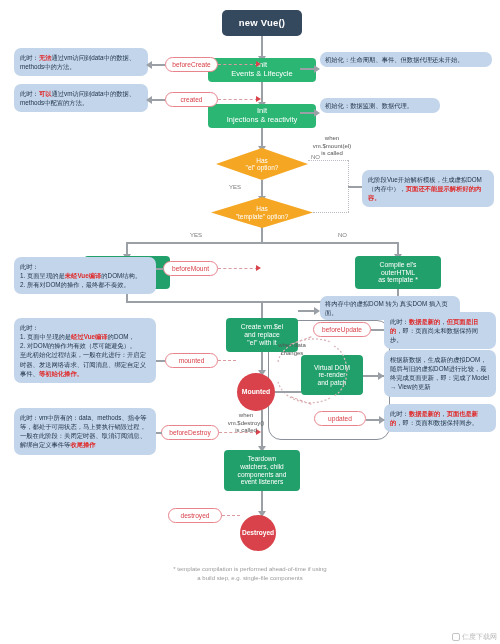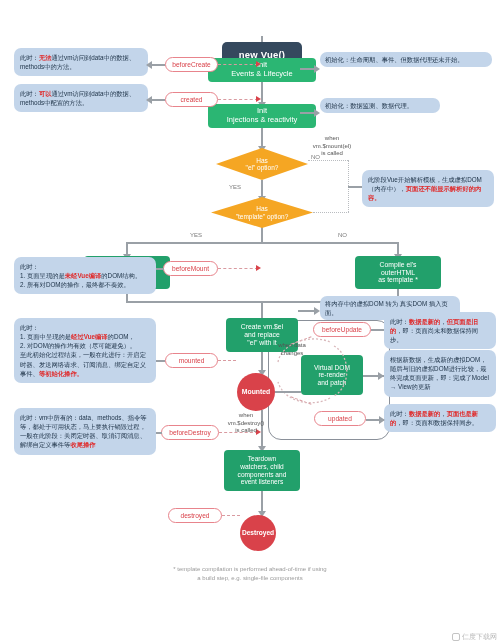--- a/index.html
+++ b/index.html
@@ -9,21 +9,21 @@
     background:#ffffff;
     position:relative;
     overflow:hidden;
   }
   #stage { position:absolute; left:0; top:0; width:500px; height:644px; }
 
   
   .node { position:absolute; display:flex; align-items:center; justify-content:center;
           text-align:center; color:#fff; line-height:1.15; }
 
-  .n-dark  { background:#35495e; border-radius:5px; font-weight:bold; letter-spacing:.2px;margin-top:32px; }
+  .n-dark  { background:#35495e; border-radius:5px; font-weight:bold; letter-spacing:.2px; }
   .n-green { background:#2bb673; border-radius:4px; }
   .n-green2{ background:#22a06b; border-radius:4px; }
   .n-red-circle { background:#d9424a; border-radius:50%; font-weight:bold; }
 
   .diamond { position:absolute; background:#f5a623; }
   .diamond .dlabel { position:absolute; left:0; top:0; width:100%; height:100%;
       display:flex; align-items:center; justify-content:center; text-align:center;
       color:#fff; line-height:1.1; }
 
   

